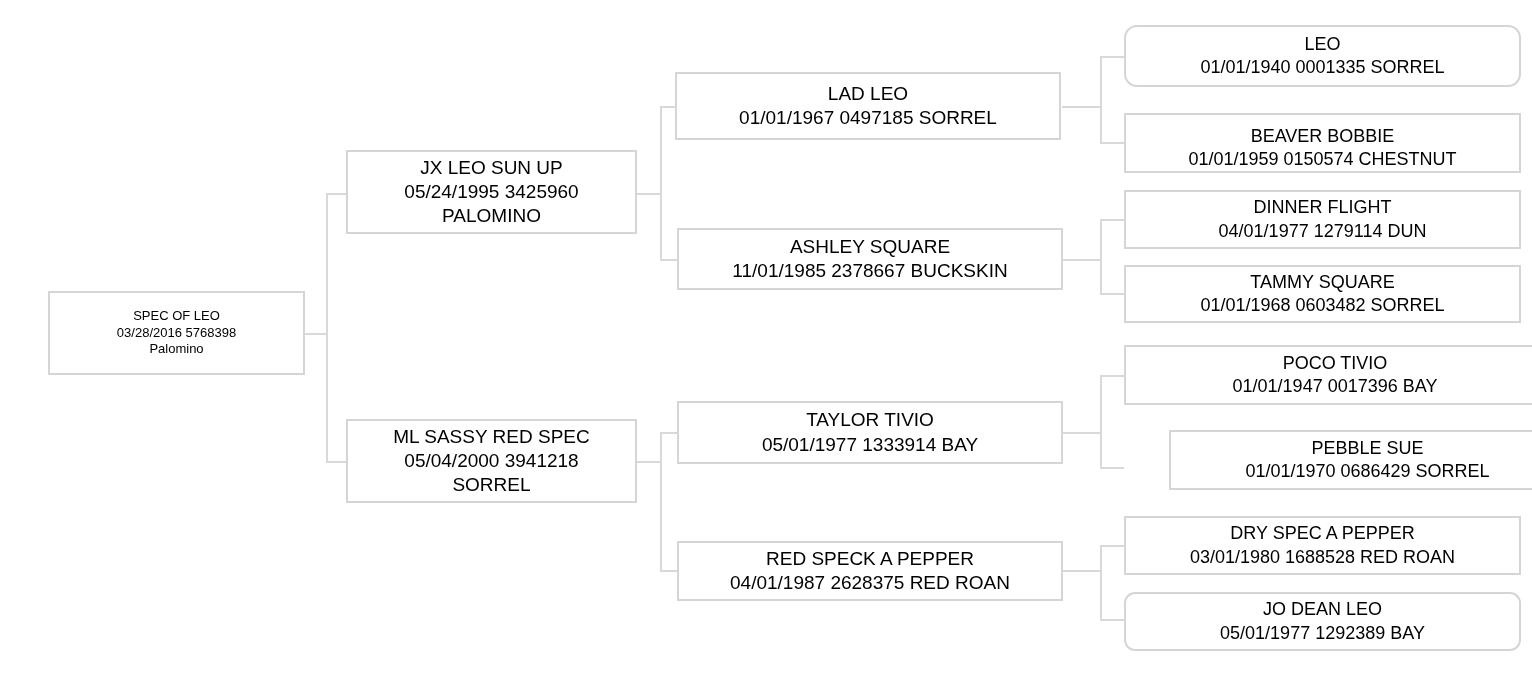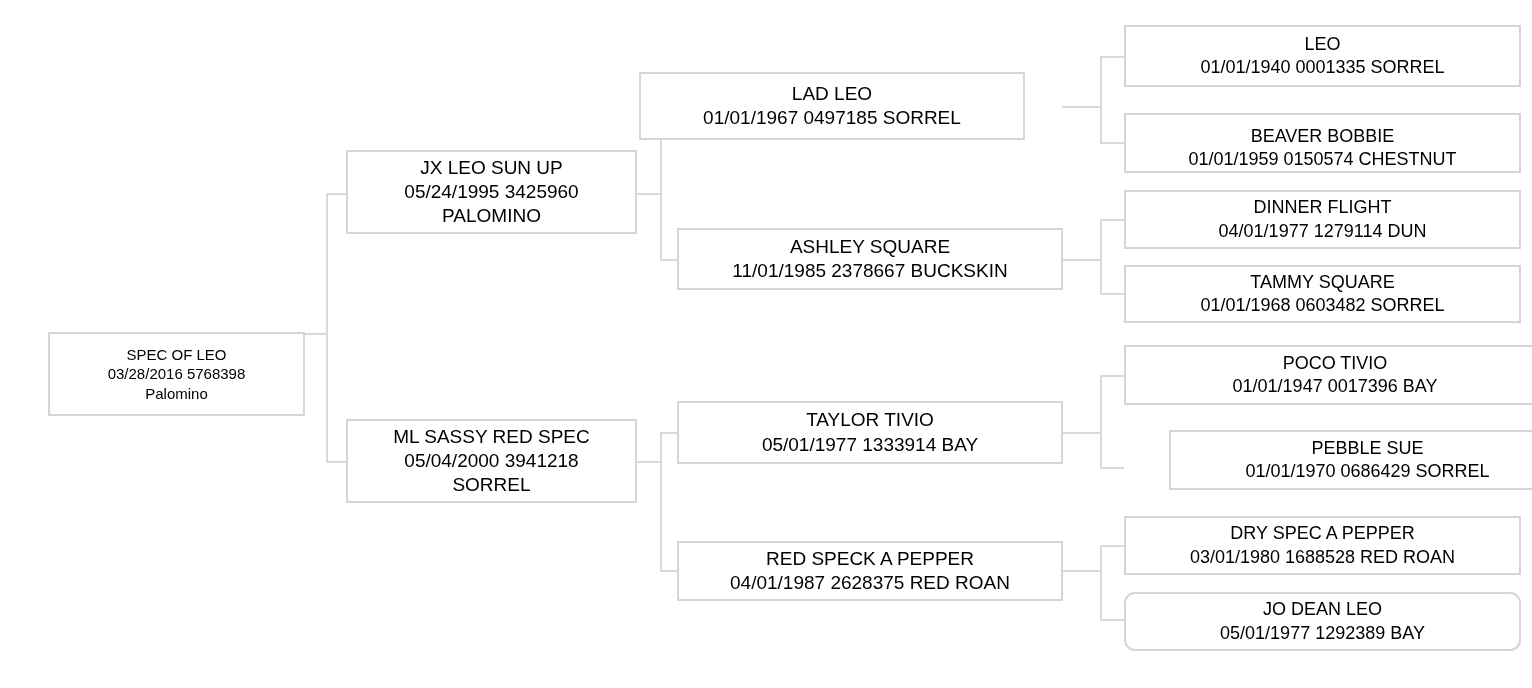--- a/index.html
+++ b/index.html
@@ -27,21 +27,21 @@
     text-align: center;
     color: #000000;
     line-height: 1.28;
     z-index: 2;
   }
   .node-line {
     display: block;
     white-space: nowrap;
   }
   
-  .gen-0 { font-size: 15px; margin-top: 41px; }
+  .gen-0 { font-size: 13px; }
   .gen-1 { font-size: 19px; }
   .gen-2 { font-size: 19px; }
   .gen-3 { font-size: 18px; }
 
   
   .conn {
     position: absolute;
     background: #d9d9d9;
     z-index: 1;
   }
@@ -103,41 +103,41 @@
     <span class="node-line">05/24/1995 3425960</span>
     <span class="node-line">PALOMINO</span>
   </div>
 
   <div class="node-box gen-1" style="left:346px; top:419px; width:291px; height:84px;">
     <span class="node-line">ML SASSY RED SPEC</span>
     <span class="node-line">05/04/2000 3941218</span>
     <span class="node-line">SORREL</span>
   </div>
 
-  <div class="node-box gen-2" style="left:639px; top:72px; width:386px; height:68px;">
+  <div class="node-box gen-2" style="left:675px; top:72px; width:386px; height:68px;">
     <span class="node-line">LAD LEO</span>
     <span class="node-line">01/01/1967 0497185 SORREL</span>
   </div>
 
   <div class="node-box gen-2" style="left:677px; top:228px; width:386px; height:62px;">
     <span class="node-line">ASHLEY SQUARE</span>
     <span class="node-line">11/01/1985 2378667 BUCKSKIN</span>
   </div>
 
   <div class="node-box gen-2" style="left:677px; top:401px; width:386px; height:63px;">
     <span class="node-line">TAYLOR TIVIO</span>
     <span class="node-line">05/01/1977 1333914 BAY</span>
   </div>
 
   <div class="node-box gen-2" style="left:677px; top:541px; width:386px; height:60px;">
     <span class="node-line">RED SPECK A PEPPER</span>
     <span class="node-line">04/01/1987 2628375 RED ROAN</span>
   </div>
 
-  <div class="node-box gen-3" style="left:1124px; top:25px; width:397px; height:62px;">
+  <div class="node-box gen-3" style="left:1124px; top:25px; width:397px; height:62px;border-radius:13px;">
     <span class="node-line">LEO</span>
     <span class="node-line">01/01/1940 0001335 SORREL</span>
   </div>
 
   <div class="node-box gen-3" style="left:1124px; top:113px; width:397px; height:60px;justify-content:flex-end;">
     <span class="node-line">BEAVER BOBBIE</span>
     <span class="node-line">01/01/1959 0150574 CHESTNUT</span>
   </div>
 
   <div class="node-box gen-3" style="left:1124px; top:190px; width:397px; height:59px;">

